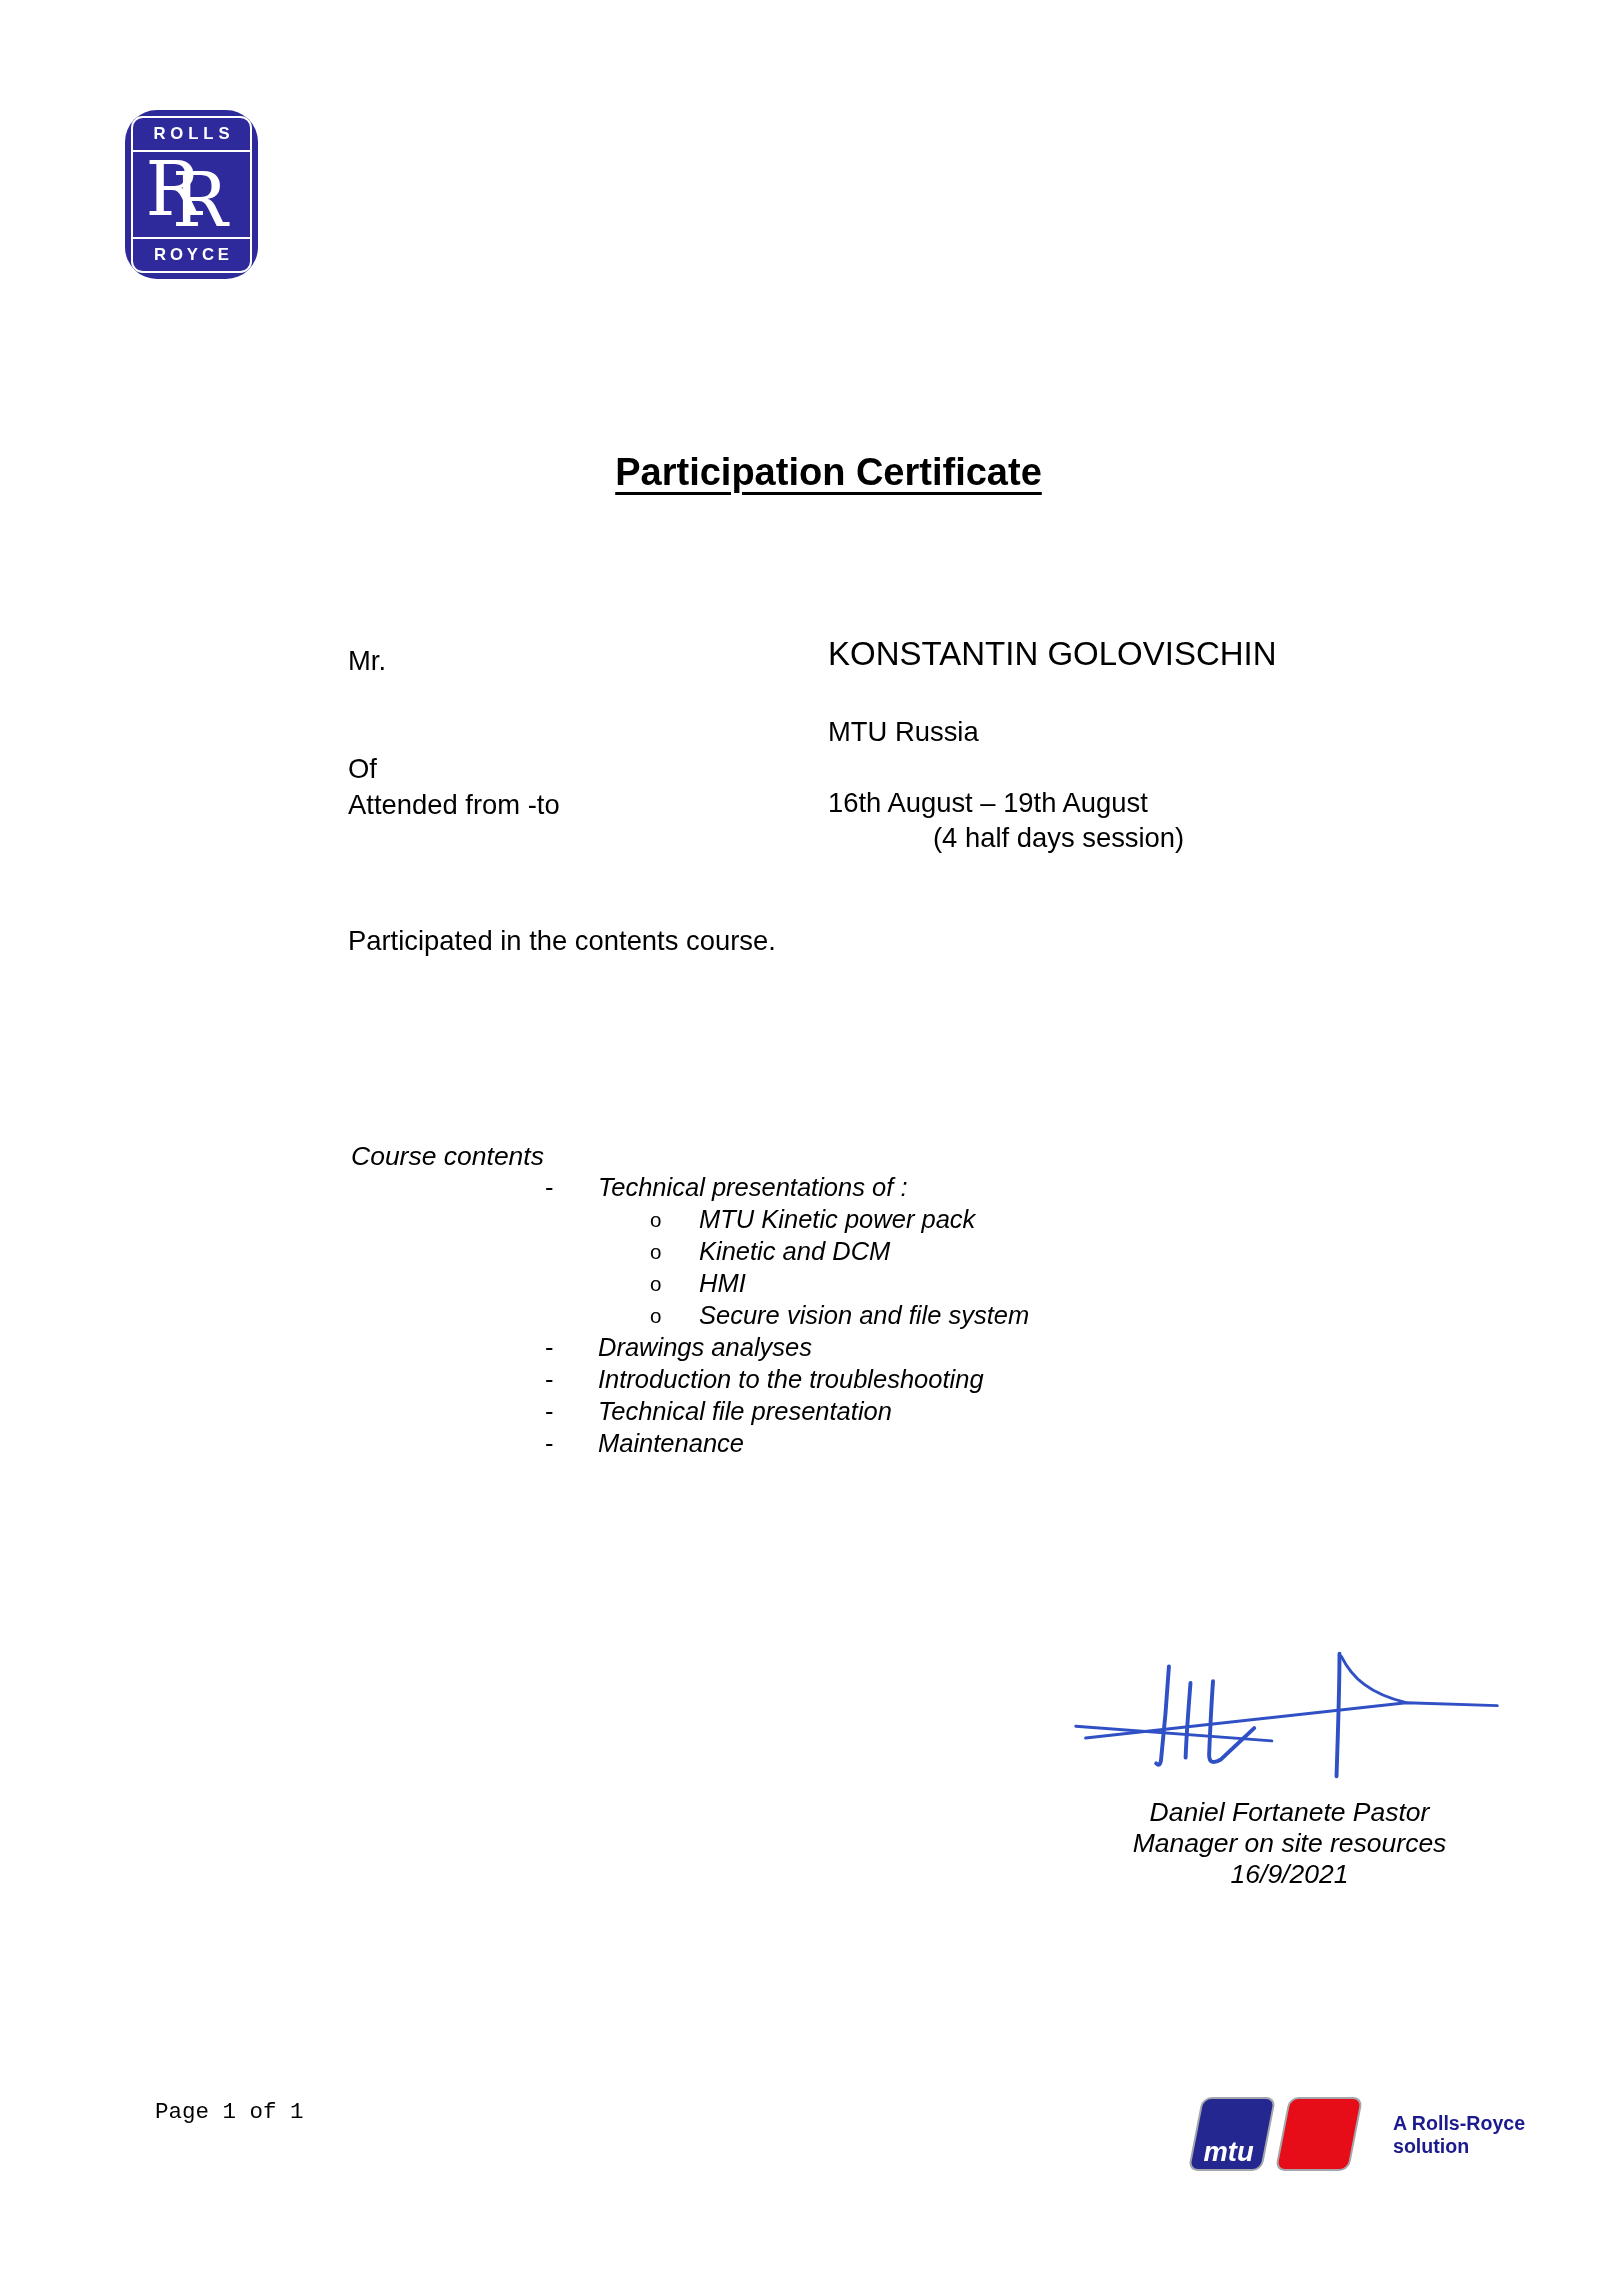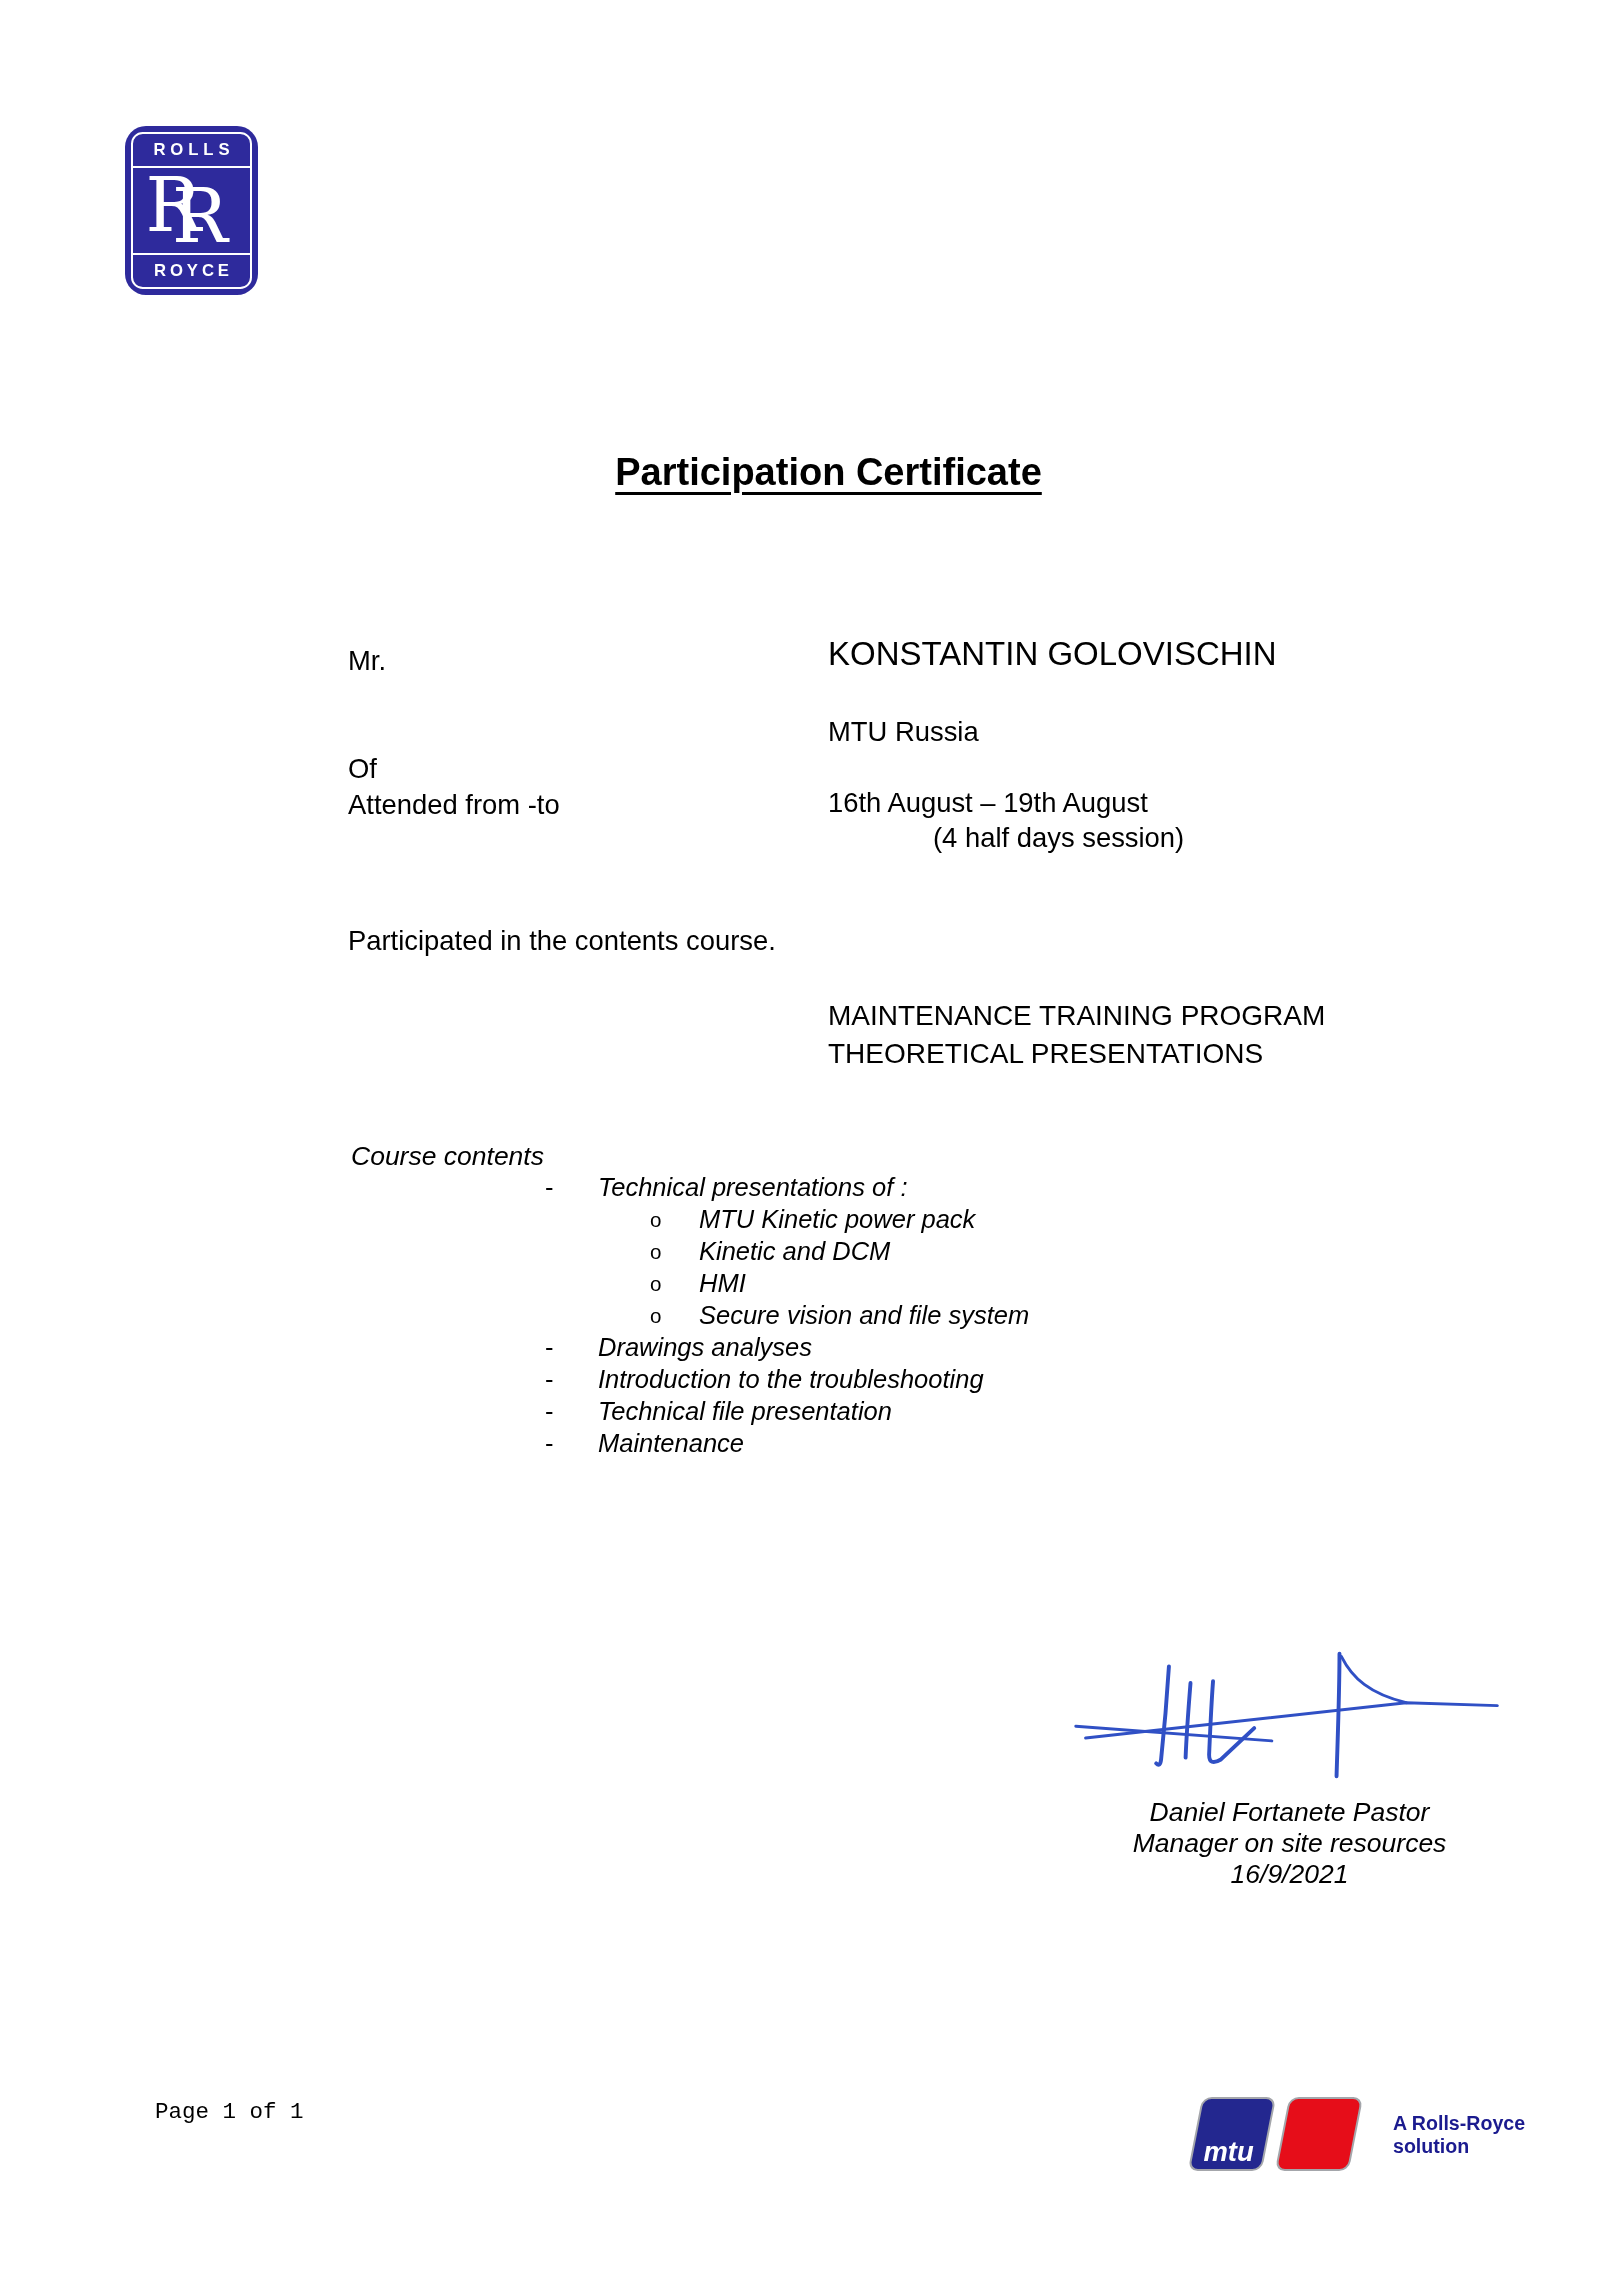--- a/index.html
+++ b/index.html
@@ -7,21 +7,21 @@
     position:relative;
     width:1621px;height:2293px;
     background:#ffffff;
     font-family:"Liberation Sans",sans-serif;
     color:#000;
     overflow:hidden;
   }
   
   .rr-logo{
     position:absolute;left:125px;top:110px;width:133px;height:169px;
-    background:#2e2a9c;border-radius:21px;box-sizing:border-box;padding:5.9px;margin-top:16px;
+    background:#2e2a9c;border-radius:32px;box-sizing:border-box;padding:5.9px;
   }
   .rr-inner{
     width:100%;height:100%;box-sizing:border-box;
     border:2.9px solid #fff;border-radius:11.8px;
     display:flex;flex-direction:column;overflow:hidden;
   }
   .rr-band{
     height:32px;flex:0 0 32px;display:flex;align-items:center;justify-content:center;
     color:#fff;font-weight:bold;font-size:16.7px;letter-spacing:4.9px;text-indent:4.9px;
   }
@@ -114,22 +114,20 @@
 
   <div class="txt lbl-of">Of</div>
   <div class="txt val-company">MTU Russia</div>
 
   <div class="txt lbl-att">Attended from -to</div>
   <div class="txt val-dates">16th August – 19th August</div>
   <div class="txt val-note">(4 half days session)</div>
 
   <div class="txt participated">Participated in the contents course.</div>
 
-  <div class="course-name">MAINTENANCE TRAINING PROGRAM
-THEORETICAL PRESENTATIONS</div>
 
   <div class="course-heading">Course contents</div>
   <div class="course-list">
     <div class="cl-line lv1">
       <span class="cl-bullet">-</span>
       <span class="cl-text">Technical presentations of :</span>
     </div>
     <div class="cl-line lv2">
       <span class="cl-bullet">o</span>
       <span class="cl-text">MTU Kinetic power pack</span>

